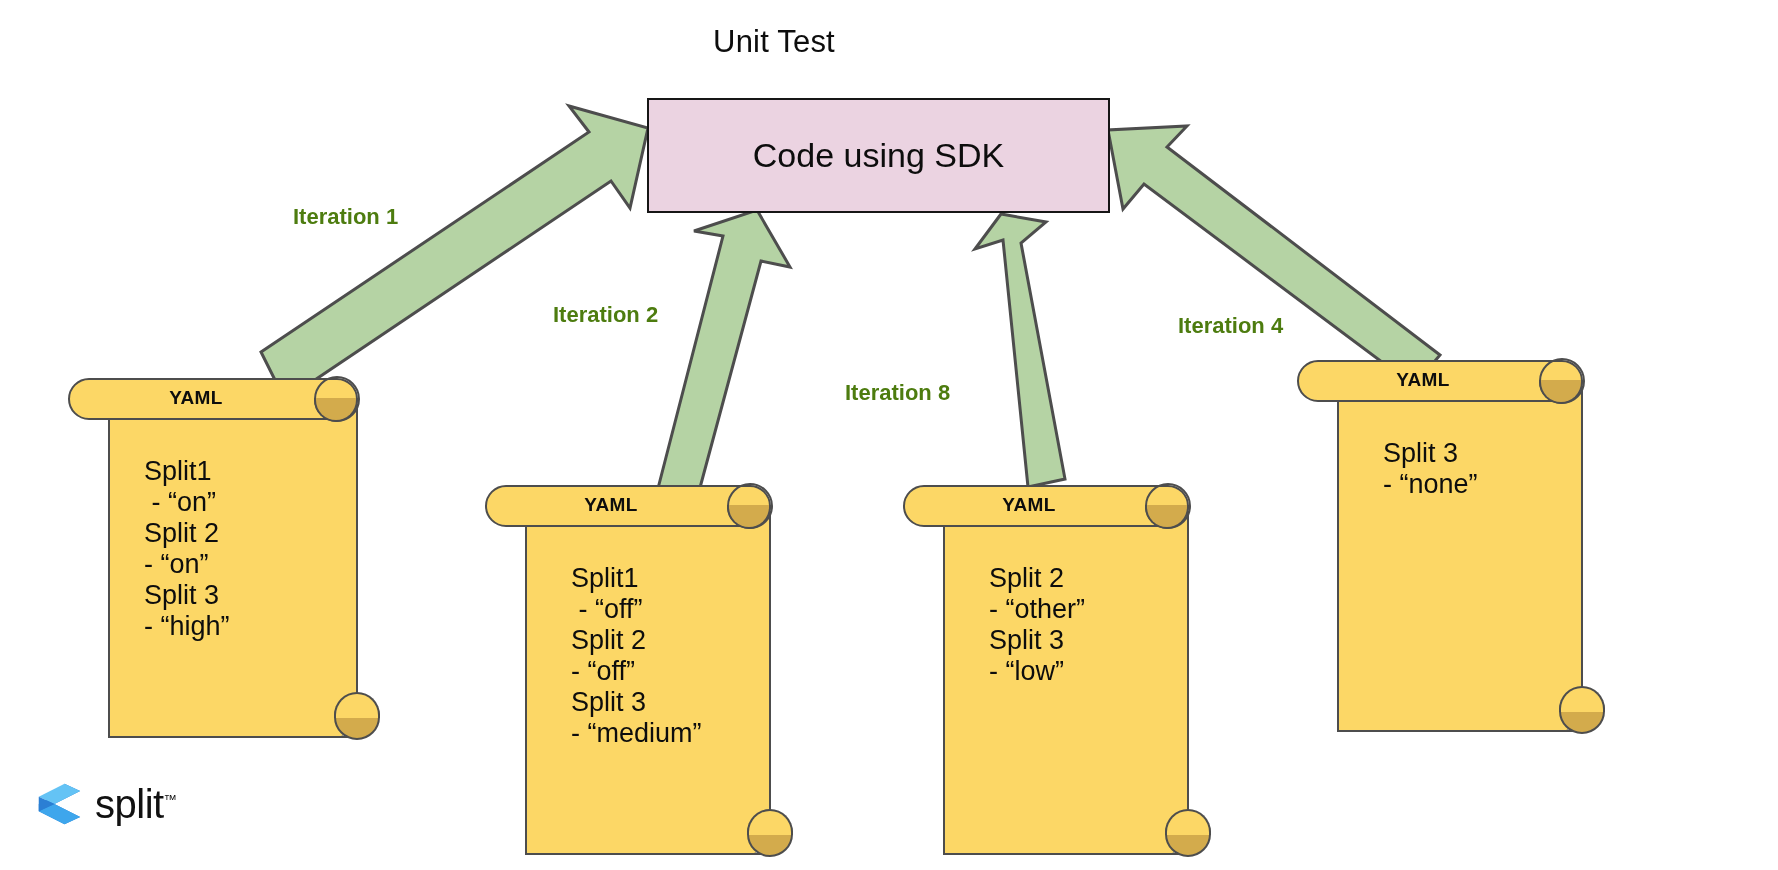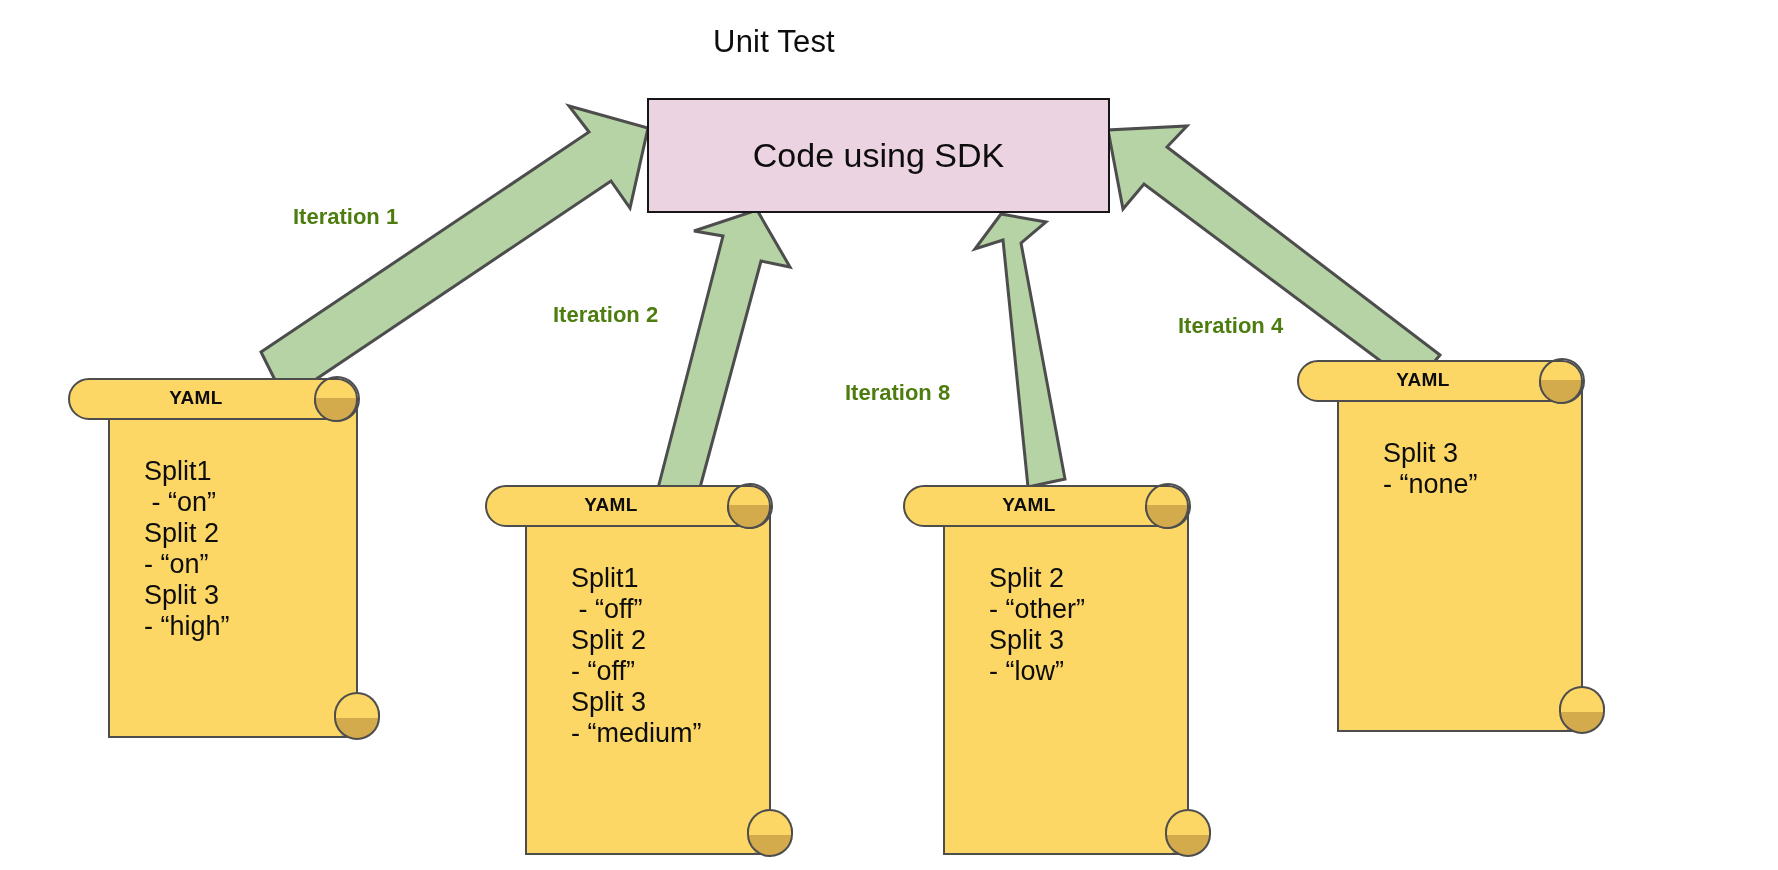--- a/index.html
+++ b/index.html
@@ -234,14 +234,25 @@
     <div class="bottom-curl"></div>
     <div class="bottom-curl-cover"></div>
     <div class="roll"></div>
     <div class="roll-curl"></div>
     <div class="roll-curl-fill"></div>
     <div class="yaml-label" style="padding-right:34px;">YAML</div>
     <div class="lines" style="left:86px;top:78px;">Split 3
 - “none”</div>
   </div>
 
+  <div class="logo" style="left:36px;top:781px;">
+    <svg class="logo-mark" viewBox="0 0 100 100">
+      <polygon points="62,6 96,22 40,50 96,78 62,94 6,66 6,50 62,22" fill="#2b7fd4"></polygon>
+      <polygon points="62,6 96,22 40,50 6,34" fill="#64c3f5"></polygon>
+      <polygon points="40,50 96,78 62,94 6,66" fill="#3ea6ec"></polygon>
+      <polygon points="6,34 40,50 6,66" fill="#2b7fd4"></polygon>
+    </svg>
+    <div class="logo-word">
+      <span>split</span><span class="logo-tm">™</span>
+    </div>
+  </div>
 
 </div>
 
 </body></html>

